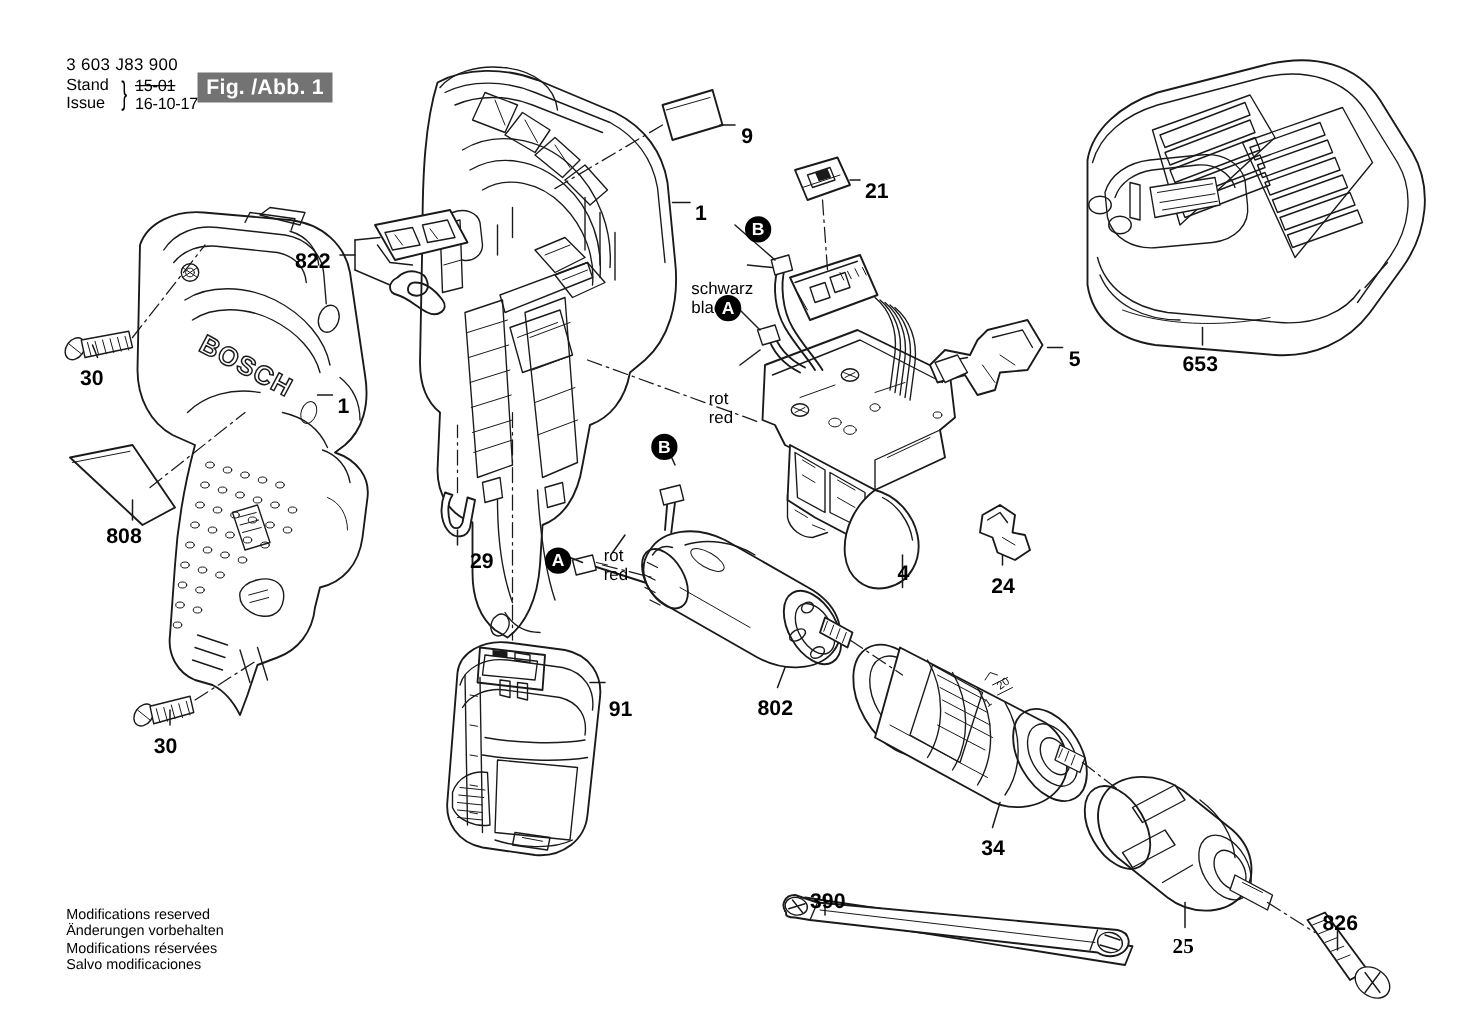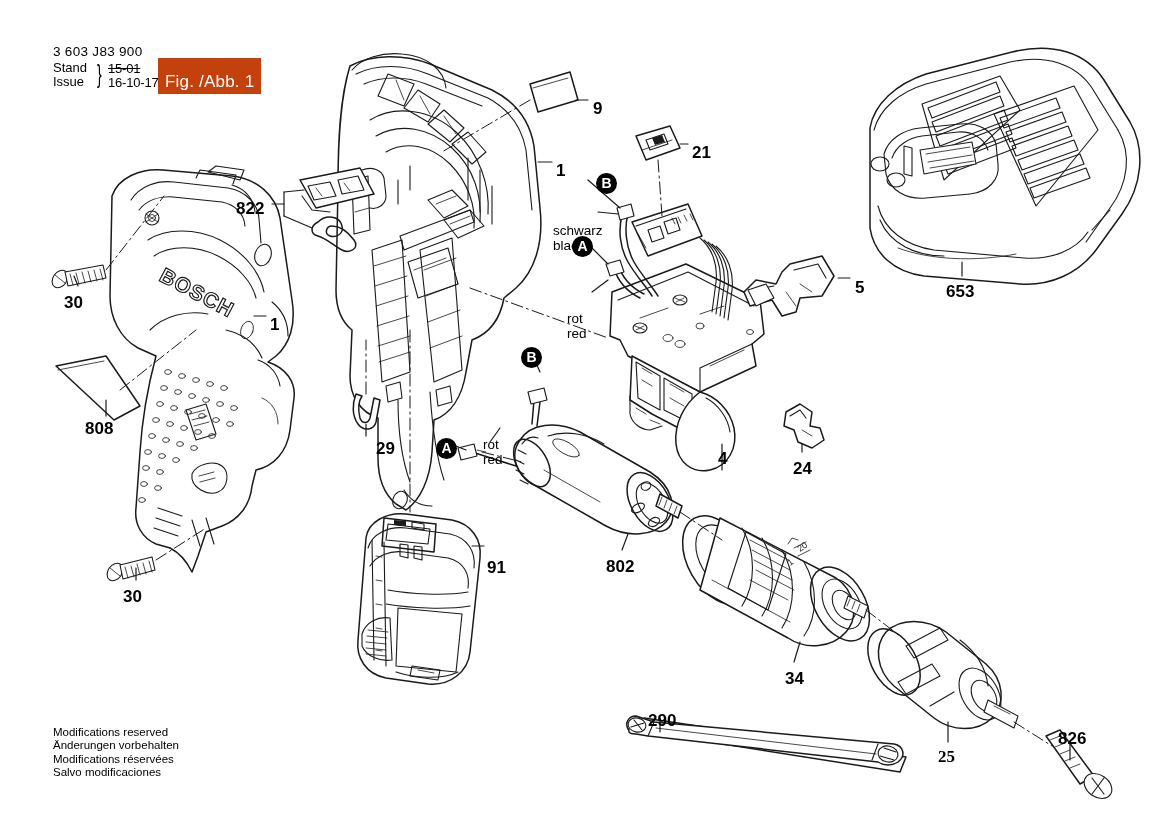--- a/index.html
+++ b/index.html
@@ -59,25 +59,25 @@
     letter-spacing: -0.2px;
   }
   #hdr-newdate {
     left: 108px; top: 75px;
     font-size: 13px;
     letter-spacing: -0.2px;
   }
   #fig-badge {
     position: absolute;
     left: 158px; top: 58px;
-    background: #c2410c;
+    background: #737373;
     color: #ffffff;
     font-size: 17px;
-    font-weight: normal;
-    padding: 15px 7px 4px 7px;
+    font-weight: bold;
+    padding: 3px 7px 4px 7px;
     line-height: 17px;
     letter-spacing: 0.2px;
   }
   #footer {
     position: absolute;
     left: 53px; top: 726px;
     font-size: 11.5px;
     line-height: 13.4px;
     white-space: pre;
   }
@@ -726,21 +726,21 @@
       <div class="lbl" style="left: 64px; top: 294px;">30</div>
       <div class="lbl" style="left: 270px; top: 316px;">1</div>
       <div class="lbl" style="left: 85px; top: 420px;">808</div>
       <div class="lbl" style="left: 376px; top: 440px;">29</div>
       <div class="lbl" style="left: 718px; top: 450px;">4</div>
       <div class="lbl" style="left: 793px; top: 460px;">24</div>
       <div class="lbl" style="left: 487px; top: 547px; margin-top: 12px;">91</div>
       <div class="lbl" style="left: 606px; top: 558px;">802</div>
       <div class="lbl" style="left: 123px; top: 588px;">30</div>
       <div class="lbl" style="left: 785px; top: 670px;">34</div>
-      <div class="lbl" style="left: 648px; top: 712px;">290</div>
+      <div class="lbl" style="left: 648px; top: 712px;">390</div>
       <div class="lbl" style="left: 938px; top: 748px; font-family: Liberation Serif, serif;">25</div>
       <div class="lbl" style="left: 1058px; top: 730px;">826</div>
       <div class="wirelbl" style="left: 553px; top: 196px;">schwarz
 black</div>
       <div class="wirelbl" style="left: 567px; top: 284px;">rot
 red</div>
       <div class="wirelbl" style="left: 483px; top: 410px;">rot
 red</div>
       <div class="cmark" style="left: 596px; top: 173px;">B</div>
       <div class="cmark" style="left: 572px; top: 236px;">A</div>

